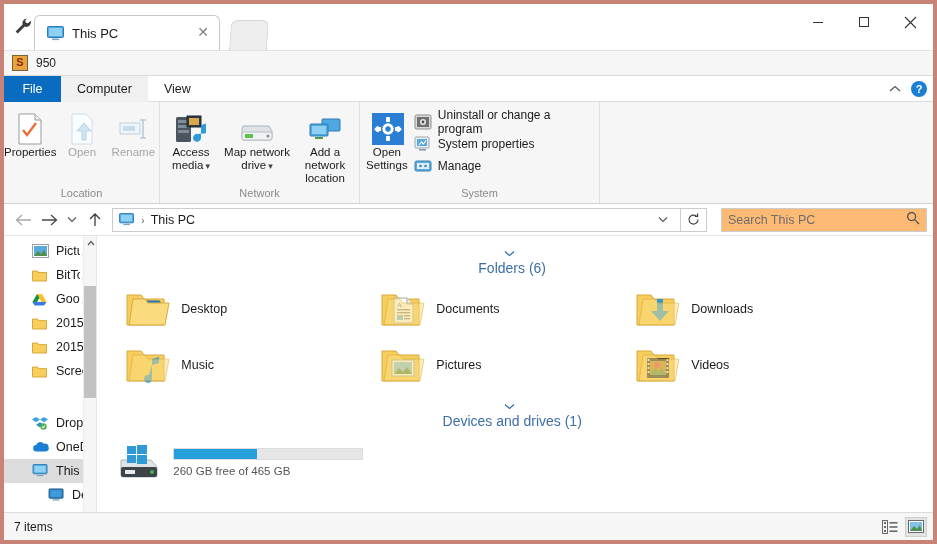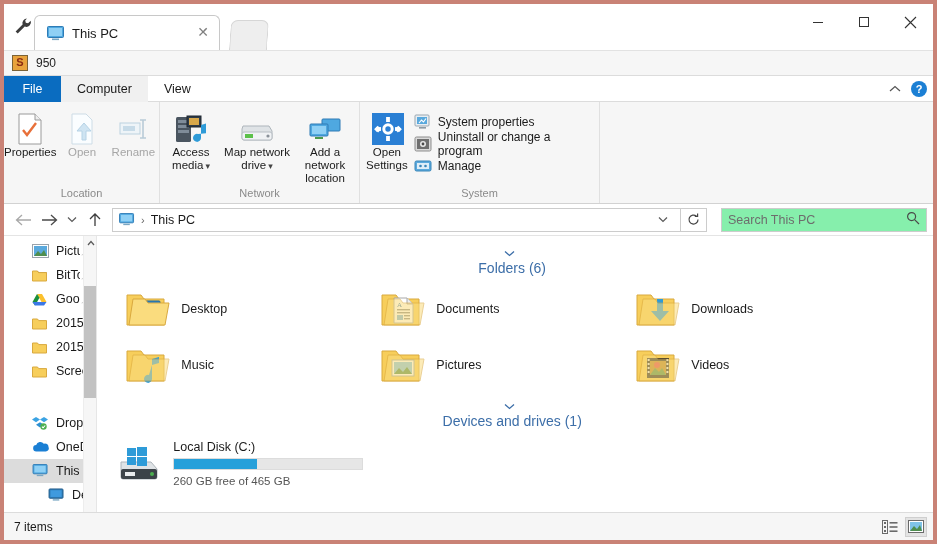--- a/index.html
+++ b/index.html
@@ -182,21 +182,21 @@
   #path-text { font-size: 12.5px; color: #1a1a1a; }
   #path-drop { margin-left: auto; color: #555; font-size: 10px; padding: 0 8px; }
   #refresh-btn {
     width: 26px; height: 24px;
     border: 1px solid #cccccc; border-left: none;
     display: flex; align-items: center; justify-content: center;
     color: #444; font-size: 13px; background: #fff;
   }
   #searchbox {
     width: 206px; height: 24px; margin-left: 14px;
-    border: 1px solid #cccccc; background: #86efac;
+    border: 1px solid #cccccc; background: #fdba74;
     display: flex; align-items: center;
     padding: 0 6px;
   }
   #search-placeholder { font-size: 12.5px; color: #6d6d6d; flex: 1 1 auto; }
 
   
   #body { display: flex; height: 290px; background: #fff; position: relative; }
 
   #navpane {
     width: 172px; position: relative;
@@ -448,38 +448,38 @@
                 </g>
               </g>
             </svg>
           </span>
           <span>Open Settings</span>
         </div>
         <div style="display:flex;flex-direction:column;padding-top:3px">
           <div class="smallbtn">
             <span class="sicon">
               <svg width="18" height="18" viewBox="0 0 18 18">
+                <rect x="1" y="2" width="16" height="14" rx="1.5" fill="#d9d9d9" stroke="#8d8d8d"></rect>
+                <rect x="3" y="4" width="12" height="10" fill="#6f6f6f"></rect>
+                <circle cx="9" cy="9" r="3" fill="#e8e8e8"></circle>
+                <circle cx="9" cy="9" r="1.4" fill="#4a4a4a"></circle>
+              </svg>
+            </span>
+            <span>Uninstall or change a program</span>
+          </div>
+          <div class="smallbtn">
+            <span class="sicon">
+              <svg width="18" height="18" viewBox="0 0 18 18">
                 <rect x="1" y="2" width="14" height="11" rx="1" fill="#e9eef2" stroke="#9aa7b1"></rect>
                 <rect x="3" y="4" width="10" height="7" fill="#5aa9dd"></rect>
                 <path d="M5 10 l2.5 -3 l2 2 l2.5 -3.5" stroke="#fff" stroke-width="1.1" fill="none"></path>
                 <rect x="5" y="14" width="7" height="1.6" fill="#8d9aa4"></rect>
               </svg>
             </span>
             <span>System properties</span>
-          </div>
-          <div class="smallbtn">
-            <span class="sicon">
-              <svg width="18" height="18" viewBox="0 0 18 18">
-                <rect x="1" y="2" width="16" height="14" rx="1.5" fill="#d9d9d9" stroke="#8d8d8d"></rect>
-                <rect x="3" y="4" width="12" height="10" fill="#6f6f6f"></rect>
-                <circle cx="9" cy="9" r="3" fill="#e8e8e8"></circle>
-                <circle cx="9" cy="9" r="1.4" fill="#4a4a4a"></circle>
-              </svg>
-            </span>
-            <span>Uninstall or change a program</span>
           </div>
           <div class="smallbtn">
             <span class="sicon">
               <svg width="18" height="18" viewBox="0 0 18 18">
                 <rect x="1" y="4" width="16" height="10" rx="1.5" fill="#5aa9dd" stroke="#3a86b8"></rect>
                 <rect x="3" y="6" width="12" height="6" fill="#dfeef8"></rect>
                 <circle cx="6.5" cy="9" r="1.3" fill="#3a86b8"></circle>
                 <circle cx="11.5" cy="9" r="1.3" fill="#3a86b8"></circle>
               </svg>
             </span>
@@ -815,21 +815,20 @@
             <g>
               <rect x="12" y="6" width="9" height="8" fill="#2e9bd8"></rect>
               <rect x="22" y="5" width="10" height="9" fill="#2e9bd8"></rect>
               <rect x="12" y="15" width="9" height="8" fill="#2e9bd8"></rect>
               <rect x="22" y="15" width="10" height="9" fill="#2e9bd8"></rect>
             </g>
             <path d="M6 20 h30 l6 7 v2 H6 z" fill="#e9ecee" opacity=".0"></path>
           </svg>
         </span>
         <span class="driveinfo">
-          <span class="drive-name">Local Disk (C:)</span>
           <span class="drive-bar">
             <span class="fill" id="drive-fill" style="width: 44%; background: rgb(38, 160, 218);"></span>
           </span>
           <span class="drive-sub">260 GB free of 465 GB</span>
         </span>
       </div>
     </div>
   </div>
 
   <div id="statusbar">

